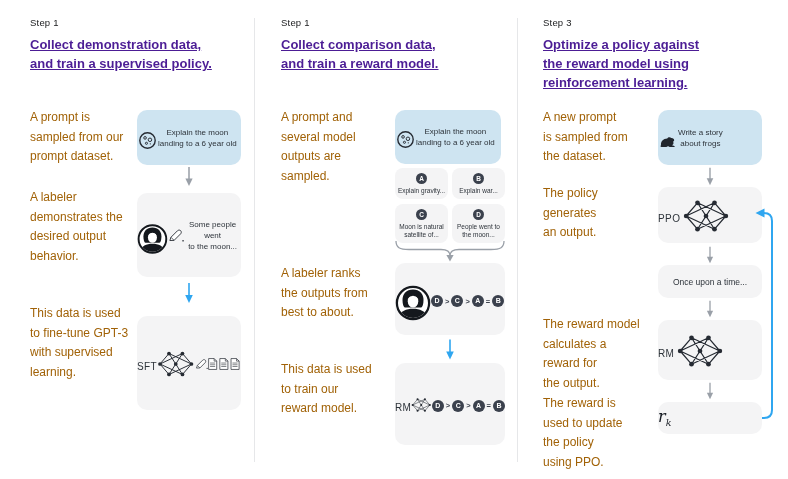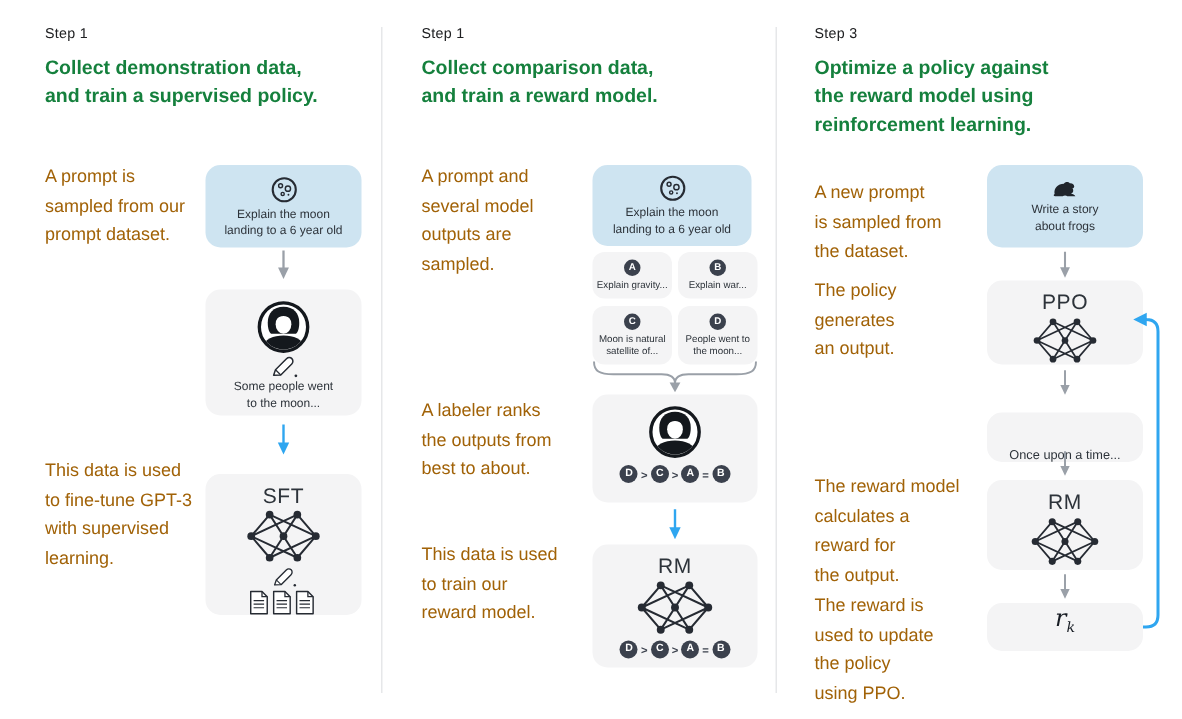--- a/index.html
+++ b/index.html
@@ -2,26 +2,26 @@
 <html><head>
 <meta charset="utf-8">
 <style>
   html,body{margin:0;padding:0;background:#fff;}
   .canvas{position:relative;width:788px;height:479px;background:#fff;overflow:hidden;
           font-family:"Liberation Sans",sans-serif;color:#202123;}
   .divider{position:absolute;top:18px;height:444px;width:1px;background:#e6e7e9;}
   .col{position:absolute;top:0;height:479px;}
   .step-label{position:absolute;top:17px;left:0;font-size:9.5px;color:#202123;letter-spacing:.2px;}
   .heading{position:absolute;top:35px;left:0;margin:0;font-size:13px;font-weight:700;line-height:19px;
-           color:#15803d;white-space:pre-line;}
+           color:#4c1d95;white-space:pre-line;text-decoration:underline;}
   .caption{position:absolute;left:0;margin:0;font-size:12px;line-height:19.5px;color:#a16207;white-space:pre-line;}
-  .panel{position:absolute;background:#f4f4f5;border-radius:10px;display:flex;flex-direction:column;align-items:center;box-sizing:border-box;}
+  .panel{position:absolute;background:#f4f4f5;border-radius:10px;display:flex;flex-direction:row;align-items:center;box-sizing:border-box;}
   .bluebox{background:#cee4f1;}
   .boxtext{font-size:8px;line-height:11px;text-align:center;color:#2d333a;white-space:pre-line;}
-  .boxtitle{font-size:14px;color:#2d333a;letter-spacing:.4px;}
+  .boxtitle{font-size:10px;color:#2d333a;letter-spacing:.4px;}
   .cellgrid{position:absolute;display:grid;grid-template-columns:53px 53px;gap:5px 4px;}
   .cell{background:#f4f4f5;border-radius:8px;display:flex;flex-direction:column;align-items:center;padding:5px 2px 4px;box-sizing:border-box;}
   .cbadge{width:11px;height:11px;border-radius:50%;background:#3b414d;color:#fff;font-size:6.5px;font-weight:700;
           line-height:11px;text-align:center;margin-bottom:3px;}
   .celltext{font-size:6.5px;line-height:8px;color:#2d333a;text-align:center;white-space:pre-line;}
   .ranking{display:flex;align-items:center;gap:2px;}
   .rbadge{width:12px;height:12px;border-radius:50%;background:#3b414d;color:#fff;font-size:7px;font-weight:700;
           line-height:12px;text-align:center;}
   .rsep{font-size:7.5px;font-weight:700;color:#3b414d;}
   .arrow{position:absolute;}
@@ -118,20 +118,24 @@
           <use href="#sym-moon"></use>
         </svg>
       <div class="boxtext">Explain the moon
 landing to a 6 year old</div>
     </div>
 
     <svg class="arrow arrow-gray" style="left:153px;top:166px" width="12" height="21">
         <use href="#sym-arrow"></use>
       </svg>
 
+    <p class="caption" style="top:188px;width:110px">A labeler
+demonstrates the
+desired output
+behavior.</p>
     <div class="panel" style="left:107px;top:193px;width:104px;height:84px">
       <svg width="36" height="36" style="margin-top:7px">
           <use href="#sym-avatar"></use>
         </svg>
       <svg width="19" height="15" style="margin-top:1px">
           <use href="#sym-pencil"></use>
         </svg>
       <div class="boxtext">Some people went
 to the moon...</div>
     </div>
@@ -243,21 +247,21 @@
       </div>
     </div>
   </section>
 
   <section class="col" style="left:543px;width:245px">
     <div class="step-label">Step 3</div>
     <h2 class="heading" style="width:230px">Optimize a policy against
 the reward model using
 reinforcement learning.</h2>
 
-    <p class="caption" style="top:119px;width:110px">A new prompt
+    <p class="caption" style="top:108px;width:110px">A new prompt
 is sampled from
 the dataset.</p>
     <div class="panel bluebox" style="left:115px;top:110px;width:104px;height:55px">
       <svg width="20" height="15" style="margin-top:8px">
           <use href="#sym-frog"></use>
         </svg>
       <div class="boxtext" style="margin-top:1px">Write a story
 about frogs</div>
     </div>
 
@@ -272,21 +276,21 @@
       <div class="boxtitle" style="margin-top:6px">PPO</div>
       <svg width="52" height="34" style="margin-top:2px">
           <use href="#sym-net"></use>
         </svg>
     </div>
 
     <svg class="arrow arrow-gray" style="left:161px;top:246px" width="12" height="18">
         <use href="#sym-arrow"></use>
       </svg>
 
-    <div class="panel" style="left:115px;top:275px;width:104px;height:33px;justify-content:flex-end">
+    <div class="panel" style="left:115px;top:265px;width:104px;height:33px;justify-content:center">
       <div class="once-text">Once upon a time...</div>
     </div>
 
     <svg class="arrow arrow-gray" style="left:161px;top:300px" width="12" height="18">
         <use href="#sym-arrow"></use>
       </svg>
 
     <p class="caption" style="top:315px;width:115px">The reward model
 calculates a
 reward for

